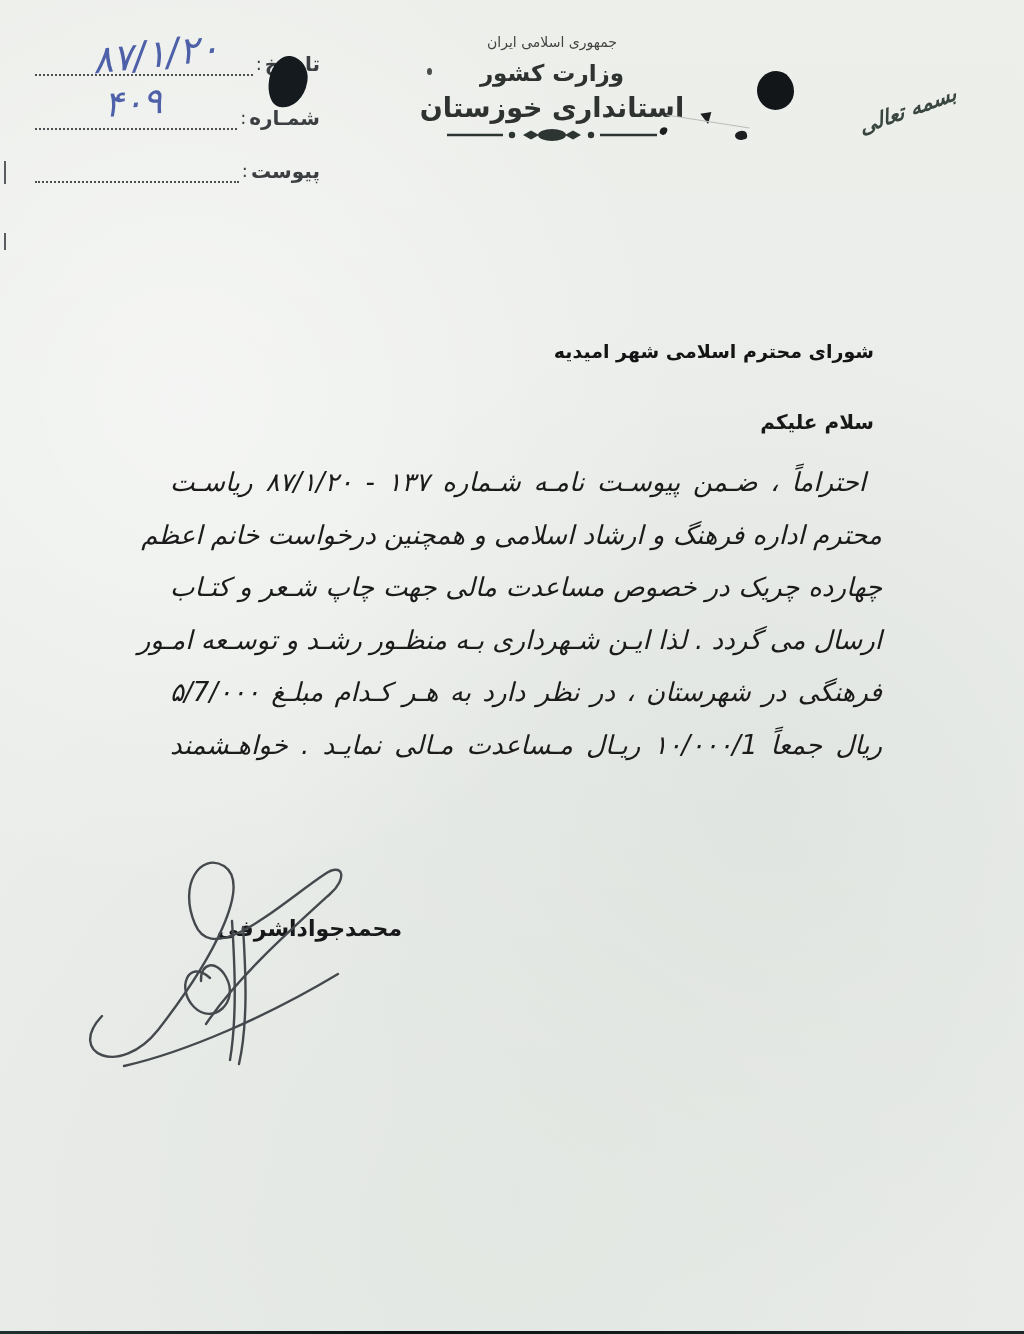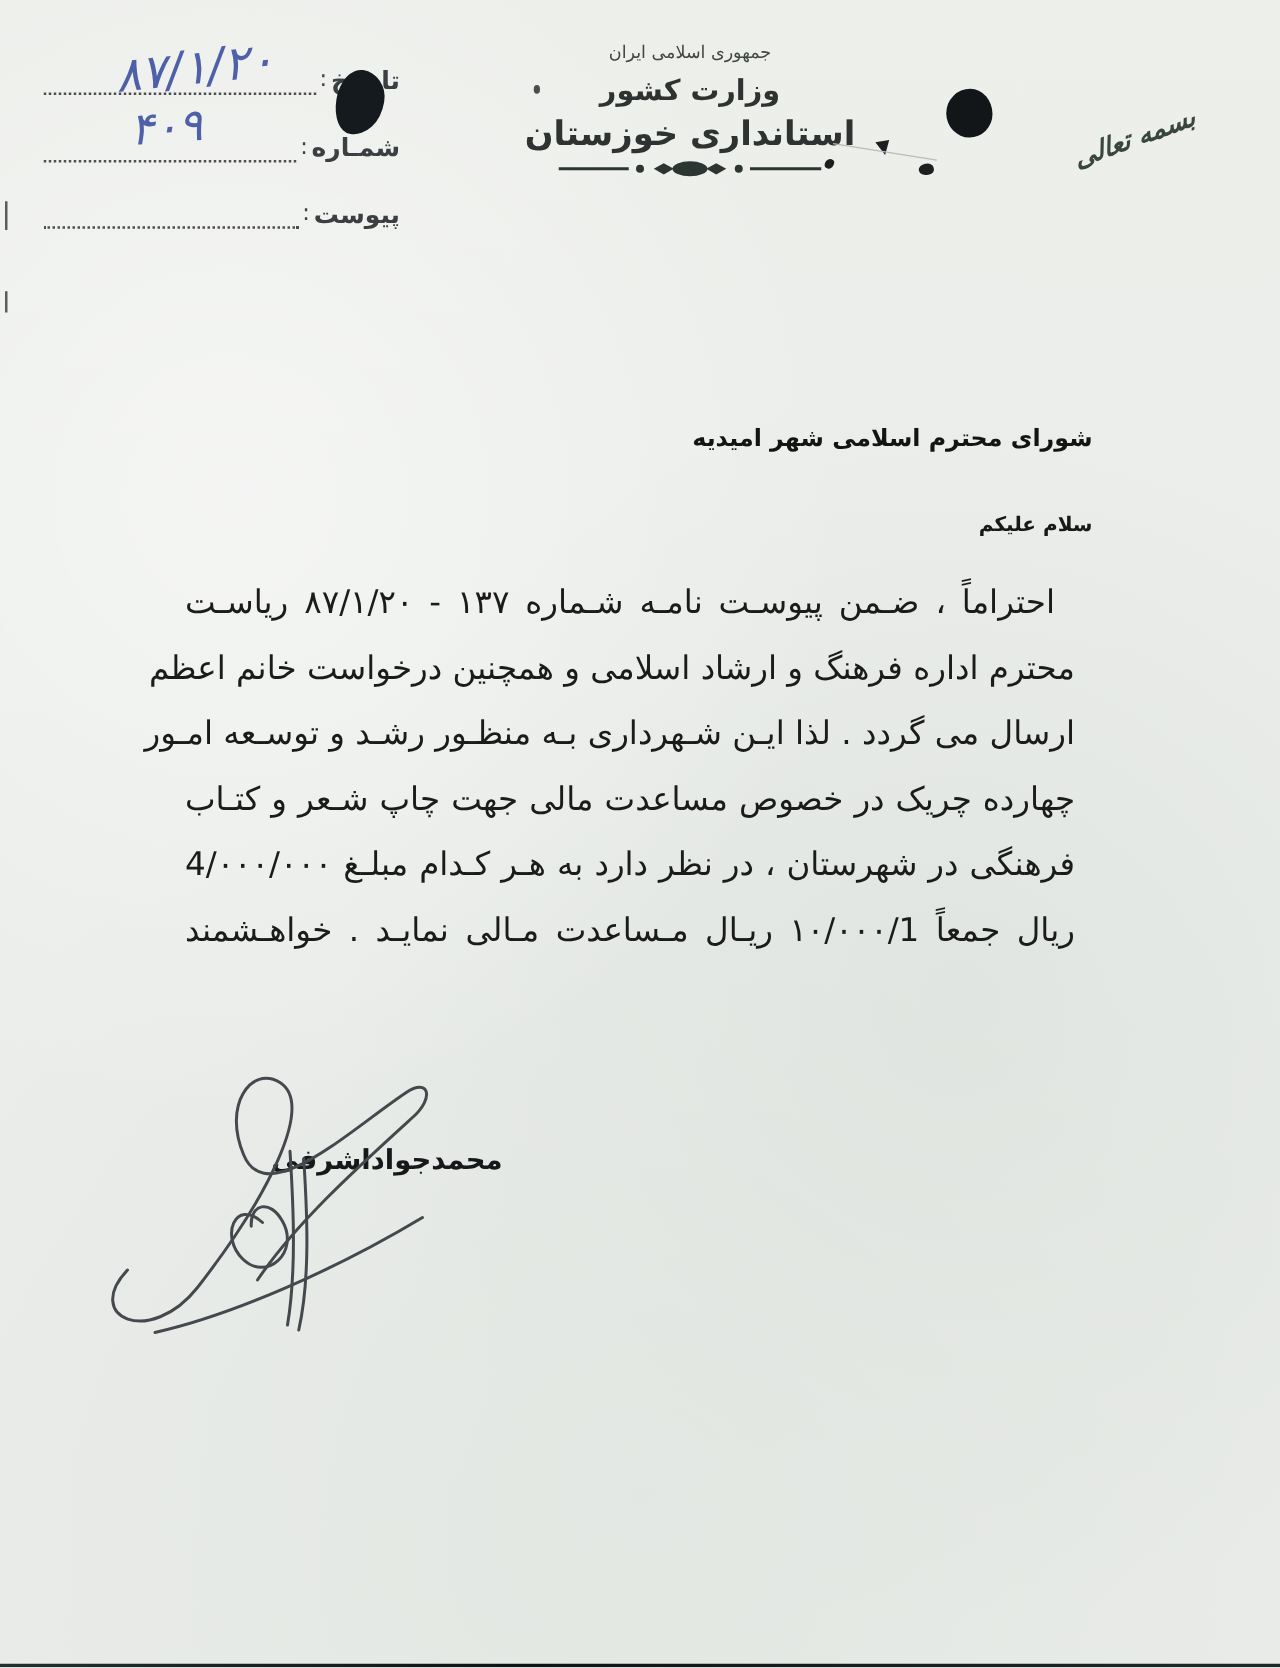--- a/index.html
+++ b/index.html
@@ -63,22 +63,22 @@
   .speck-c{left:735px;top:131px;width:12px;height:9px;border-radius:50% 50% 40% 60%;transform:rotate(-12deg);}
   .speck-line{left:666px;top:121px;width:84px;height:1px;background:#b9bdb9;transform:rotate(9deg);}
   .speck-d{left:427px;top:68px;width:5px;height:7px;border-radius:50%;background:#4a4d4a;}
   .edge-tick{left:4px;width:2px;background:#5a5d5f;}
   .tick-1{top:161px;height:23px;}
   .tick-2{top:233px;height:17px;}
   .bottom-edge{left:0;bottom:0;width:1024px;height:3px;background:linear-gradient(90deg,#20302e,#0c1414 40%,#1b2a28);}
 
   
   .recipient{right:150px;top:340px;font-size:19px;font-weight:bold;color:#141414;text-align:right;}
-  .salutation{right:150px;top:410px;font-size:16px;font-weight:bold;color:#181818;}
-  .body-block{right:164px;top:456px;width:712px;}
+  .salutation{right:150px;top:410px;font-size:20px;font-weight:bold;color:#181818;}
+  .body-block{right:142px;top:456px;width:712px;font-style:italic;}
   .body-line{
     height:52.5px;line-height:52.5px;font-size:26px;color:#1b1b1b;
     white-space:nowrap;text-align:justify;text-align-last:justify;
   }
   .body-line.first{padding-right:16px;}
 
   
   .signer{left:198px;top:914px;width:204px;text-align:right;font-weight:bold;color:#16181a;}
   .signer-name{font-size:22px;line-height:30px;}
   .signer-title{font-size:22px;line-height:30px;margin-top:12px;padding-left:26px;}
@@ -139,23 +139,23 @@
   <div class="abs edge-tick tick-1"></div>
   <div class="abs edge-tick tick-2"></div>
   <div class="abs bottom-edge"></div>
 
   <div class="abs recipient">شورای محترم اسلامی شهر امیدیه</div>
   <div class="abs salutation">سلام علیکم</div>
 
   <div class="abs body-block">
     <div class="body-line first">احتراماً ، ضـمن پیوسـت نامـه شـماره ۱۳۷ - ۸۷/۱/۲۰ ریاسـت</div>
     <div class="body-line">محترم اداره فرهنگ و ارشاد اسلامی و همچنین درخواست خانم اعظم</div>
+    <div class="body-line">چهارده چریک در خصوص مساعدت مالی جهت چاپ شـعر و کتـاب</div>
     <div class="body-line">ارسال می گردد . لذا ایـن شـهرداری بـه منظـور رشـد و توسـعه امـور</div>
-    <div class="body-line">چهارده چریک در خصوص مساعدت مالی جهت چاپ شـعر و کتـاب</div>
-    <div class="body-line">فرهنگی در شهرستان ، در نظر دارد به هـر کـدام مبلـغ 4/۰۰۰/۰۰۰</div>
+    <div class="body-line">فرهنگی در شهرستان ، در نظر دارد به هـر کـدام مبلـغ ۵/7/۰۰۰</div>
     <div class="body-line">ریال جمعاً ۱۰/۰۰۰/1 ریـال مـساعدت مـالی نمایـد . خواهـشمند</div>
   </div>
 
   <div class="abs signer">
     <div class="signer-name">محمدجواداشرفی</div>
   </div>
 
   <div class="abs sig-svg">
     <svg width="290" height="250" viewBox="0 0 290 250" fill="none">
       <g stroke="#45494d" stroke-width="2.4" stroke-linecap="round" fill="none">

